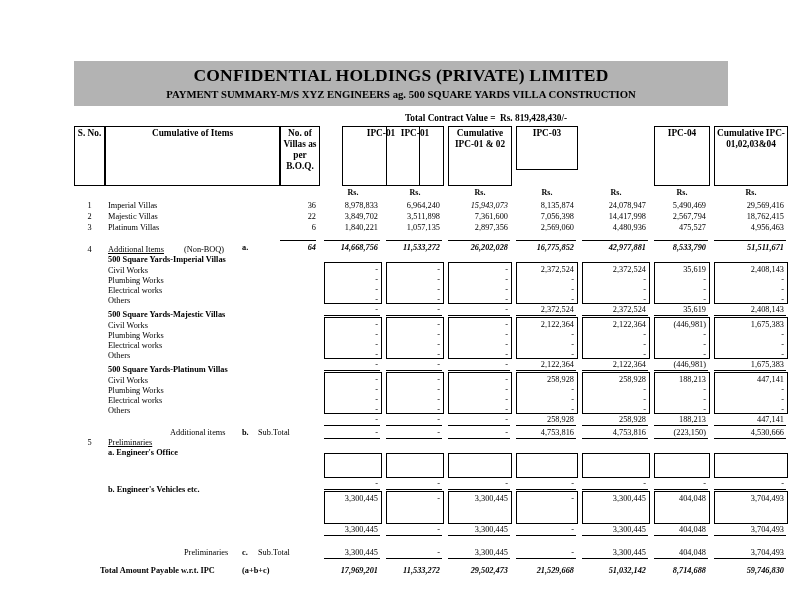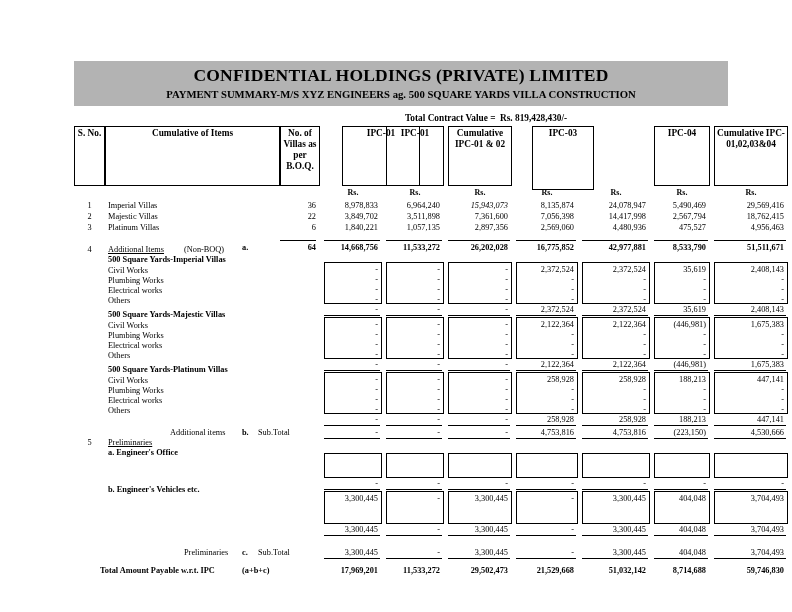--- a/index.html
+++ b/index.html
@@ -99,21 +99,21 @@
     font-weight: bold;
     text-align: center;
   }
 
   .num {
     position: absolute;
     font-size: 8.3px;
     text-align: right;
     white-space: nowrap;
   }
-  .num.b { font-weight: bold; }
+  .num.b { font-weight: bold; font-style: italic; }
 
   .txt {
     position: absolute;
     font-size: 8.3px;
     white-space: nowrap;
   }
   .txt.b { font-weight: bold; }
   .txt.u { text-decoration: underline; }
   .txt.c { text-align: center; }
 
@@ -151,21 +151,21 @@
     </div>
     <div class="cellbox" style="left:268px; top:0px; width:78px; height:60px;">
       <div class="hdr-text">IPC-01</div>
     </div>
     <div class="cellbox" style="left:312px; top:0px; width:58px; height:60px;">
       <div class="hdr-text">IPC-01</div>
     </div>
     <div class="cellbox" style="left:374px; top:0px; width:64px; height:60px;">
       <div class="hdr-text">Cumulative IPC-01 &amp; 02</div>
     </div>
-    <div class="cellbox" style="left:442px; top:0px; width:62px; height:64px;margin-left:16px;">
+    <div class="cellbox" style="left:442px; top:0px; width:62px; height:44px;">
       <div class="hdr-text">IPC-03</div>
     </div>
     <div class="cellbox" style="left:580px; top:0px; width:56px; height:60px;">
       <div class="hdr-text">IPC-04</div>
     </div>
     <div class="cellbox" style="left:640px; top:0px; width:74px; height:60px;">
       <div class="hdr-text">Cumulative IPC-01,02,03&amp;04</div>
     </div>
 
     <div class="rs-label" style="left:250px; top:62px; width:58px;">Rs.</div>

